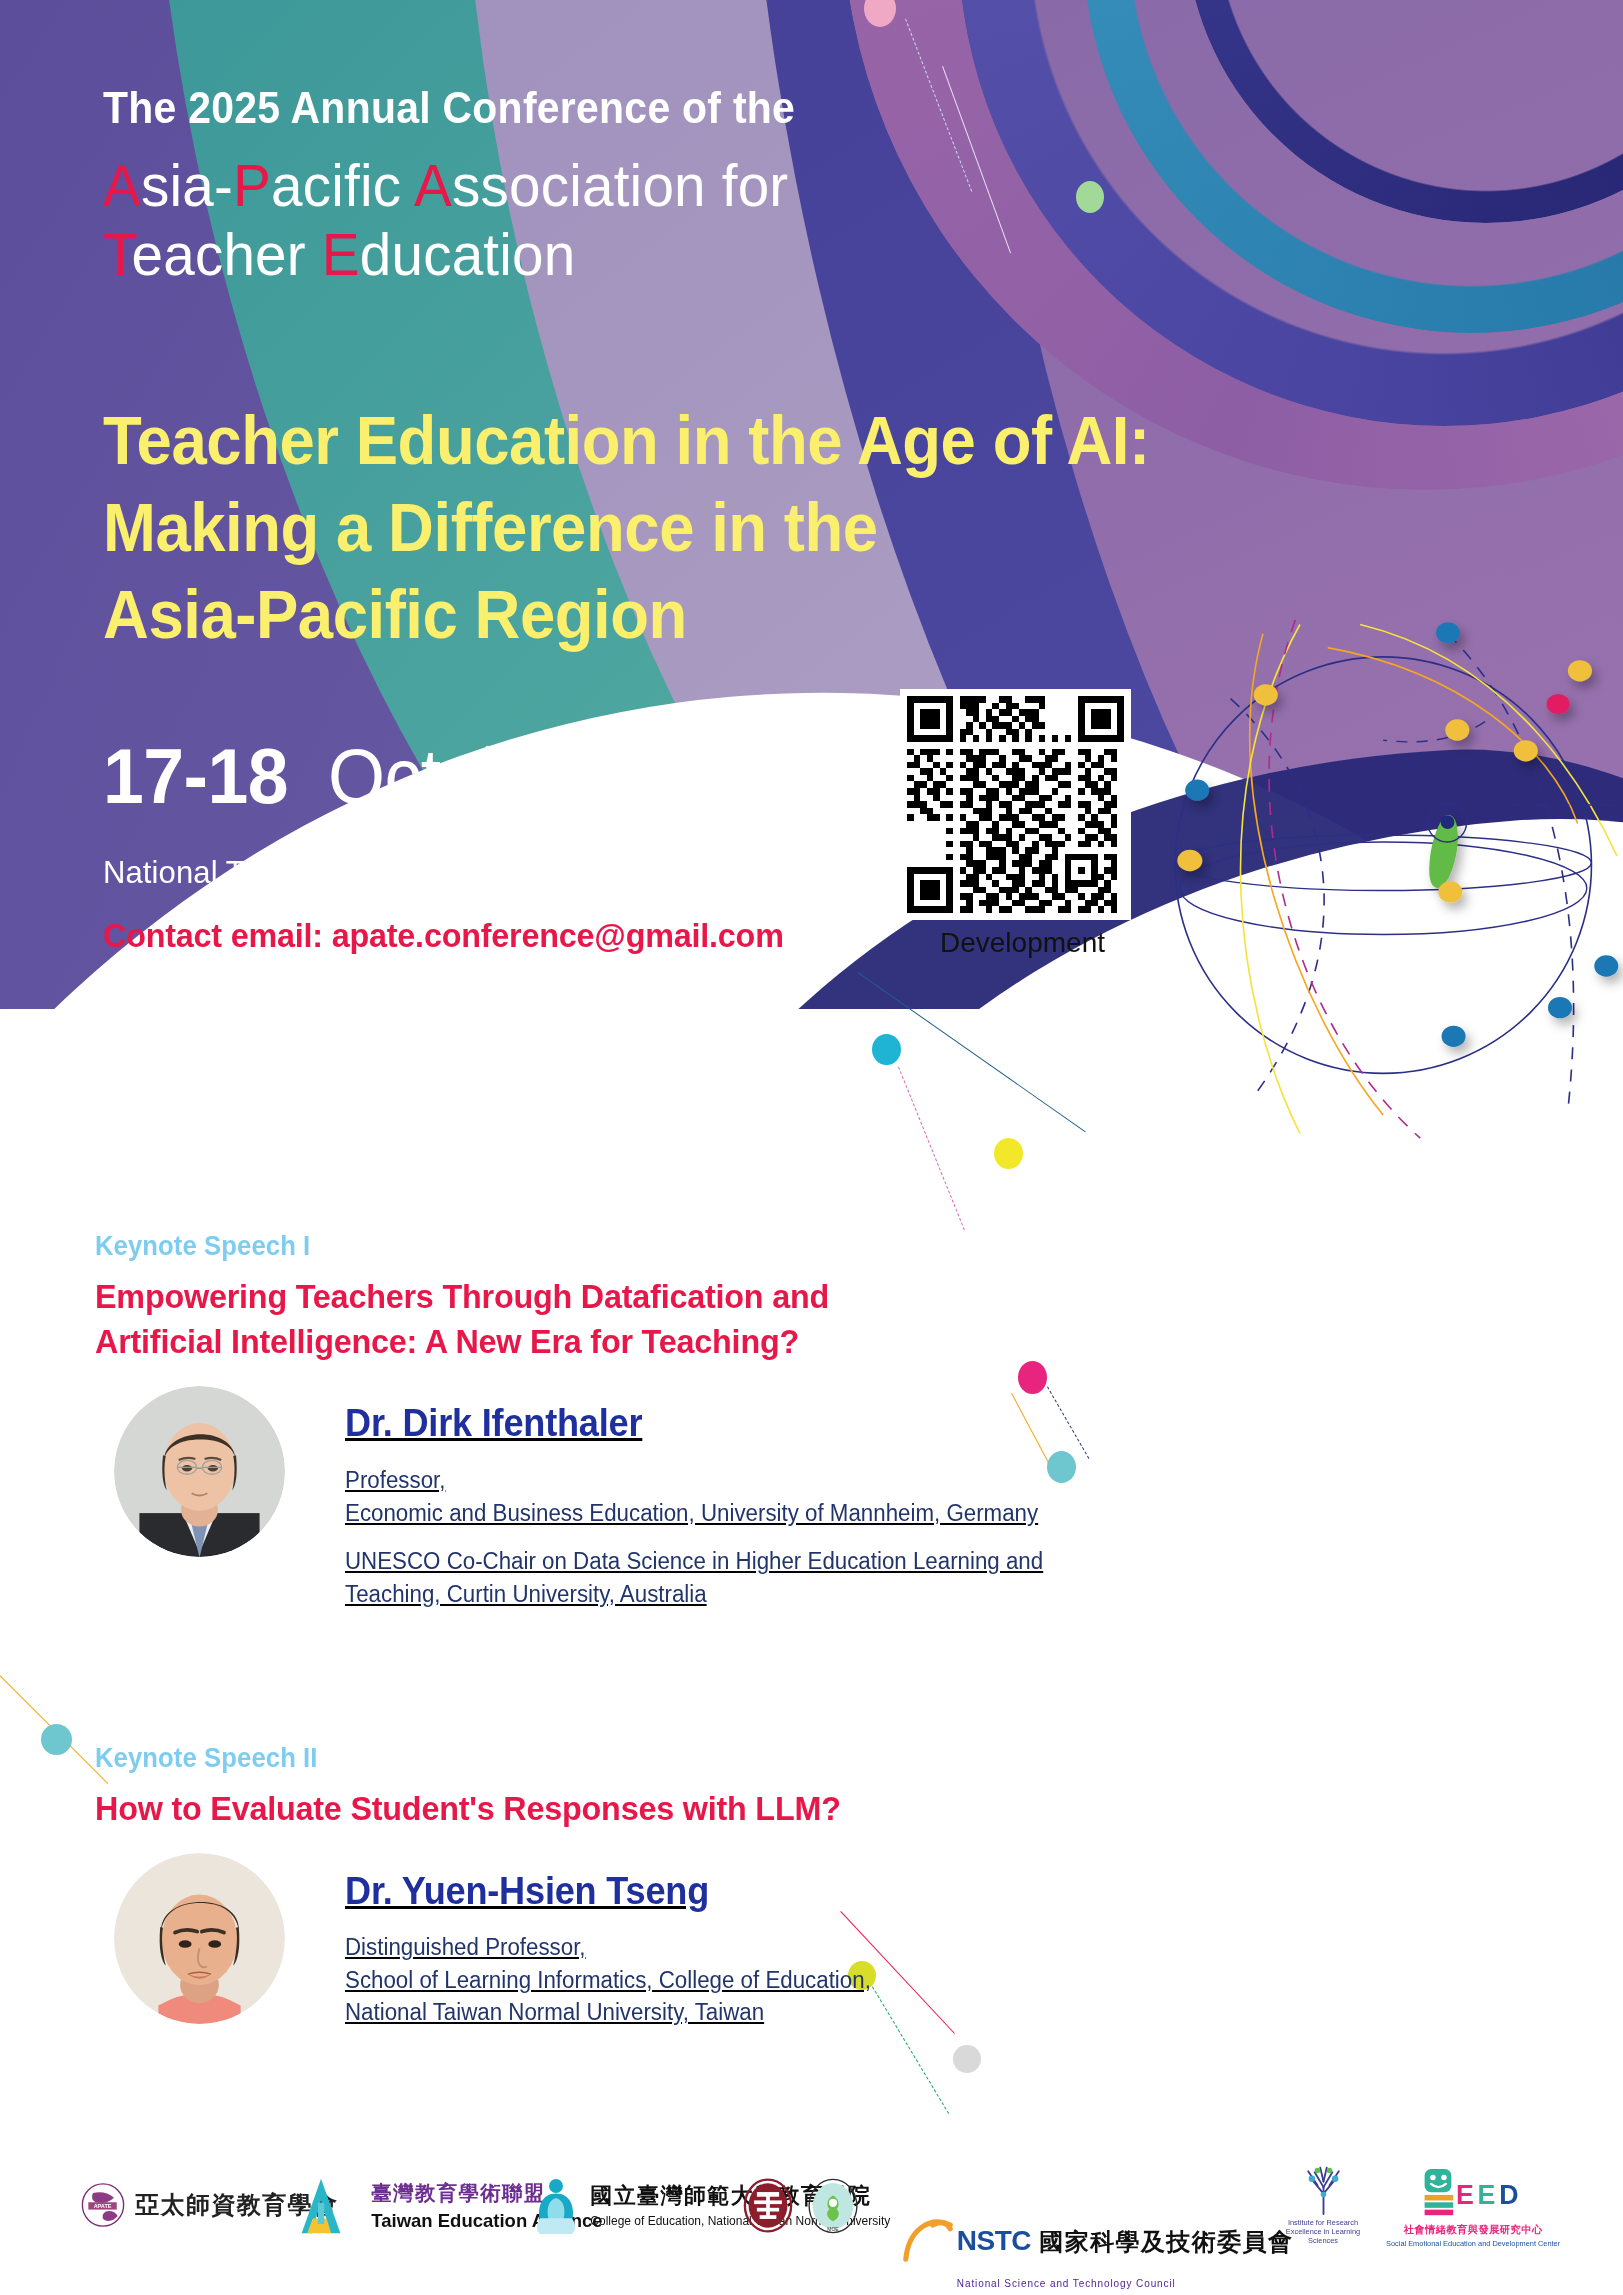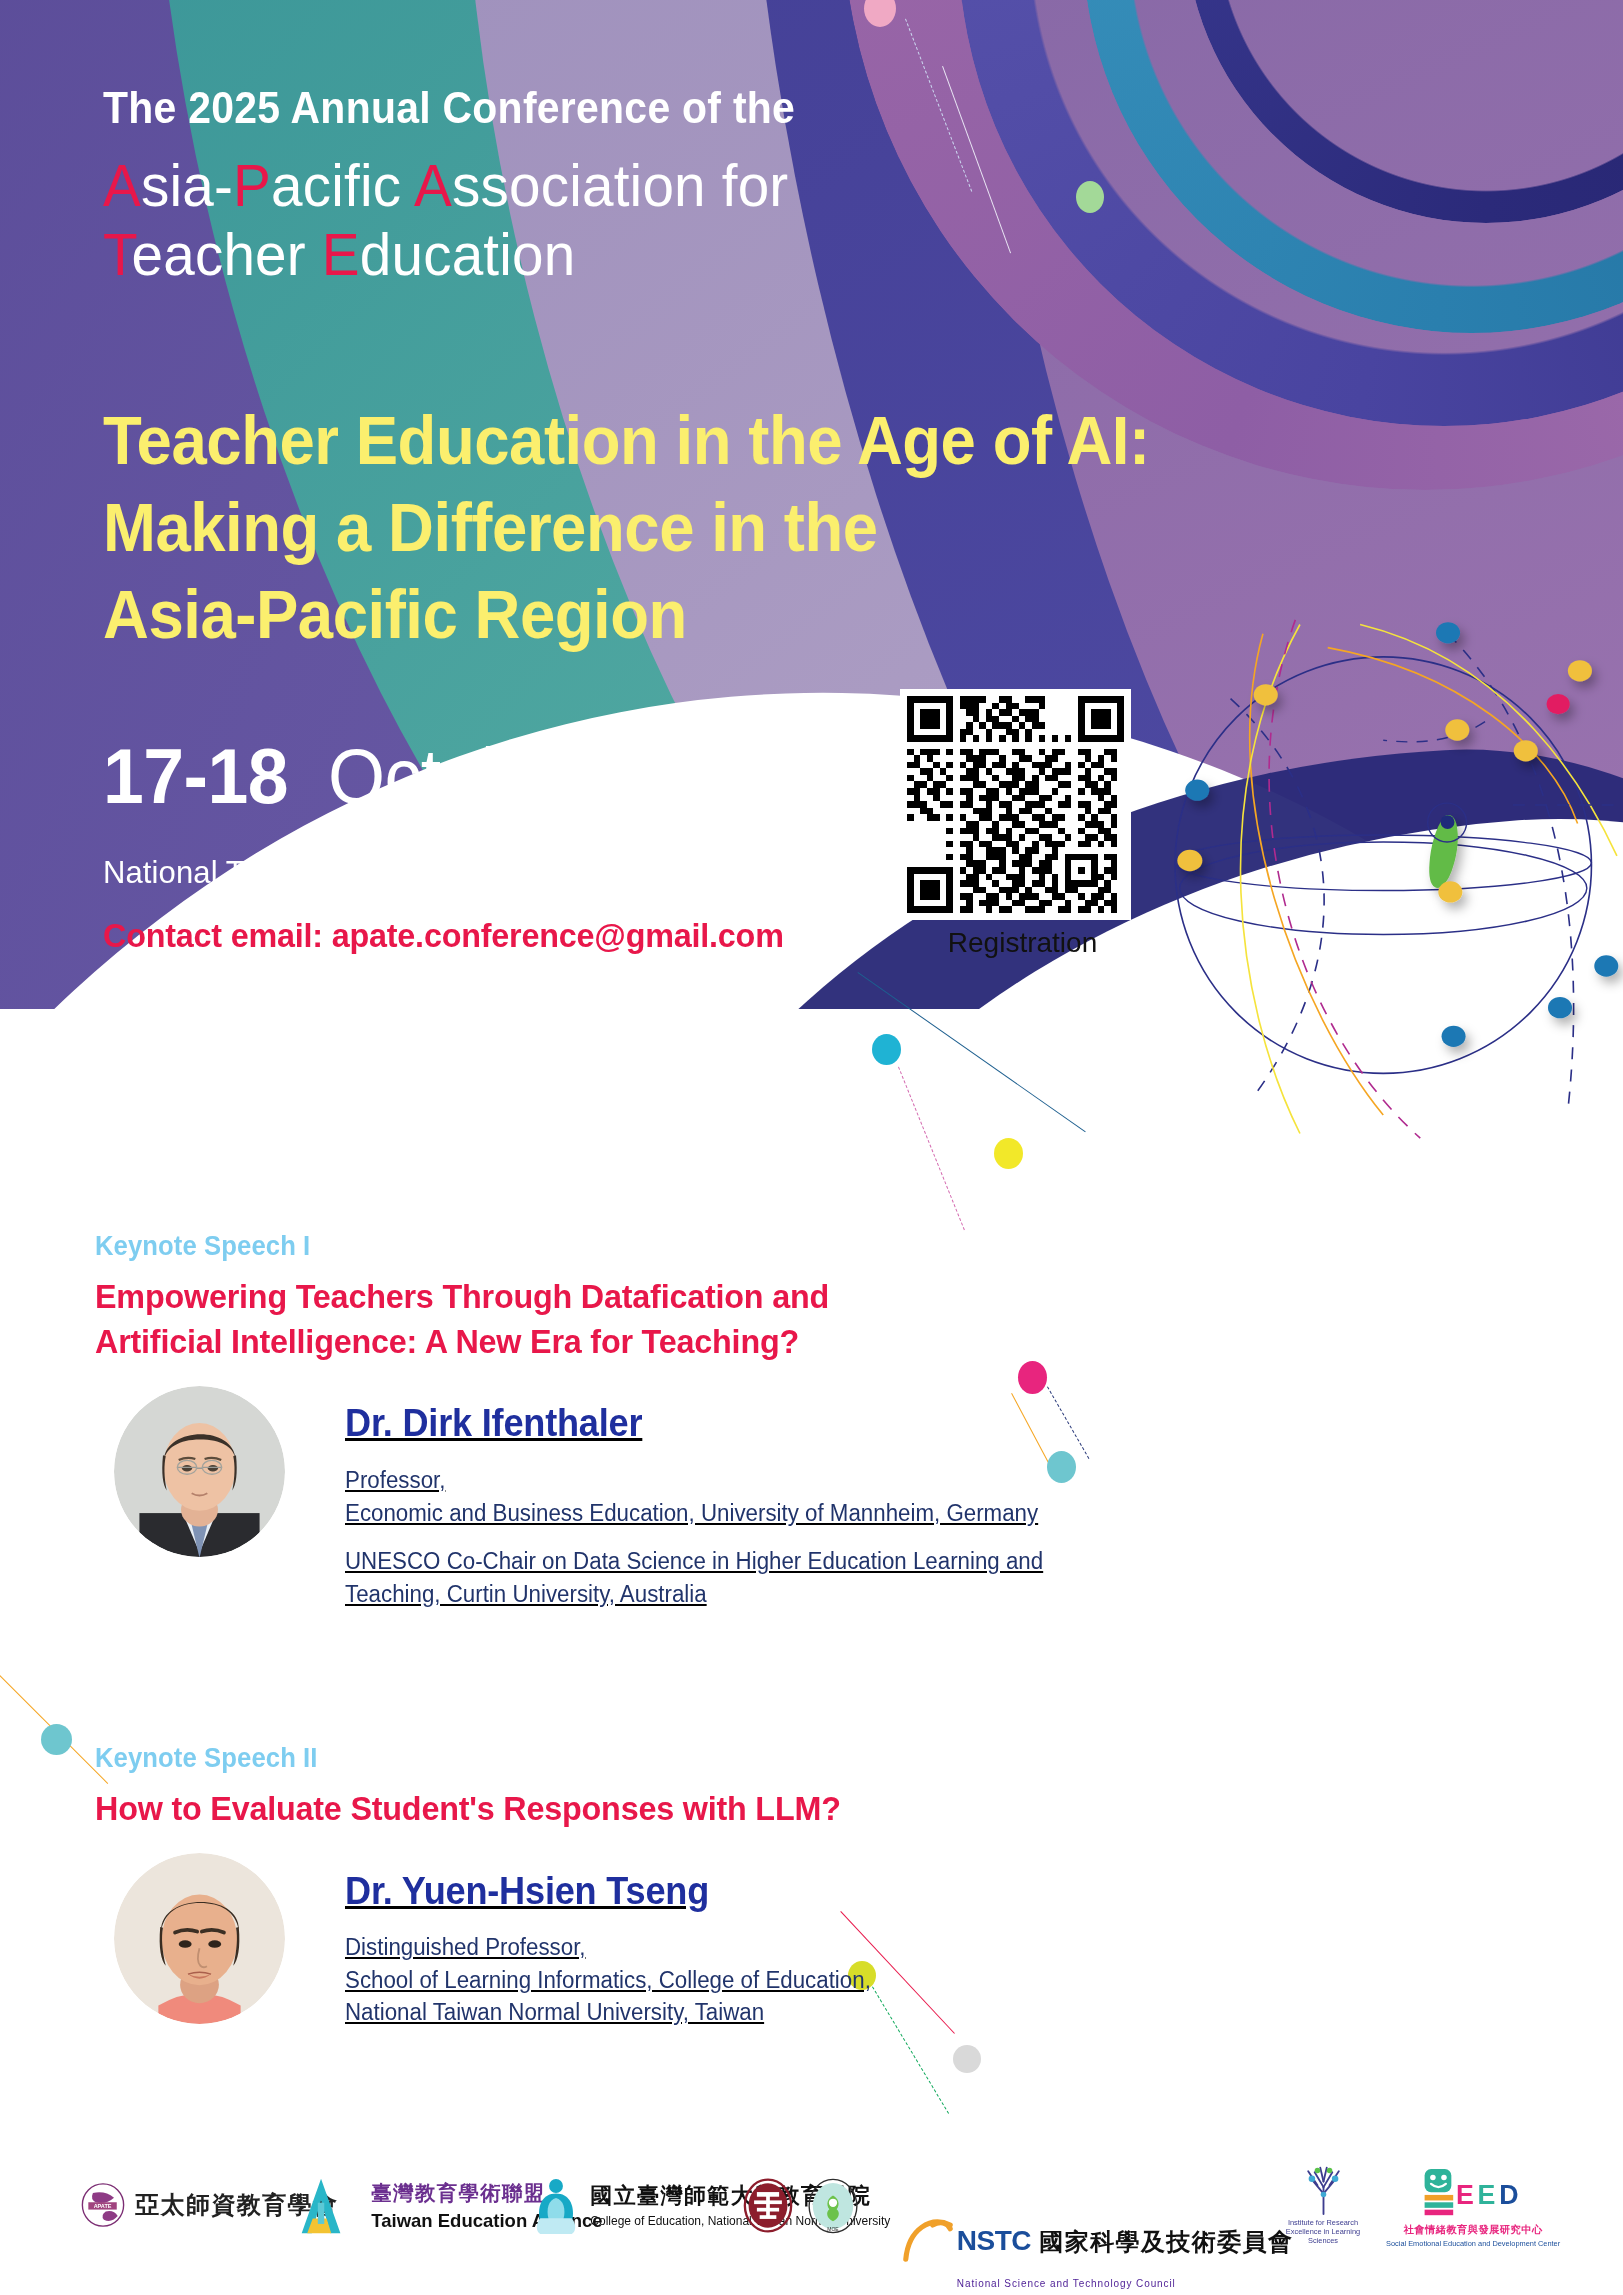--- a/index.html
+++ b/index.html
@@ -489,21 +489,21 @@
             <rect x="12" y="32" width="1" height="1"></rect>
           <rect x="14" y="32" width="2" height="1"></rect>
             <rect x="18" y="32" width="3" height="1"></rect>
           <rect x="23" y="32" width="2" height="1"></rect>
             <rect x="26" y="32" width="2" height="1"></rect>
           <rect x="29" y="32" width="1" height="1"></rect>
             <rect x="31" y="32" width="1" height="1"></rect>
         </g>
       </svg>
     </div>
-    <div class="qrlabel">Registration</div>
+    <div class="qrlabel">Development</div>
   </div>
 
   <div class="globe">
     <svg width="463" height="546" viewBox="0 0 1000 1180">
       <defs>
         <filter id="sh" x="-60%" y="-60%" width="260%" height="260%">
           <feDropShadow dx="10" dy="14" stdDeviation="12" flood-color="#000" flood-opacity=".30"></feDropShadow>
         </filter>
       </defs>
 

